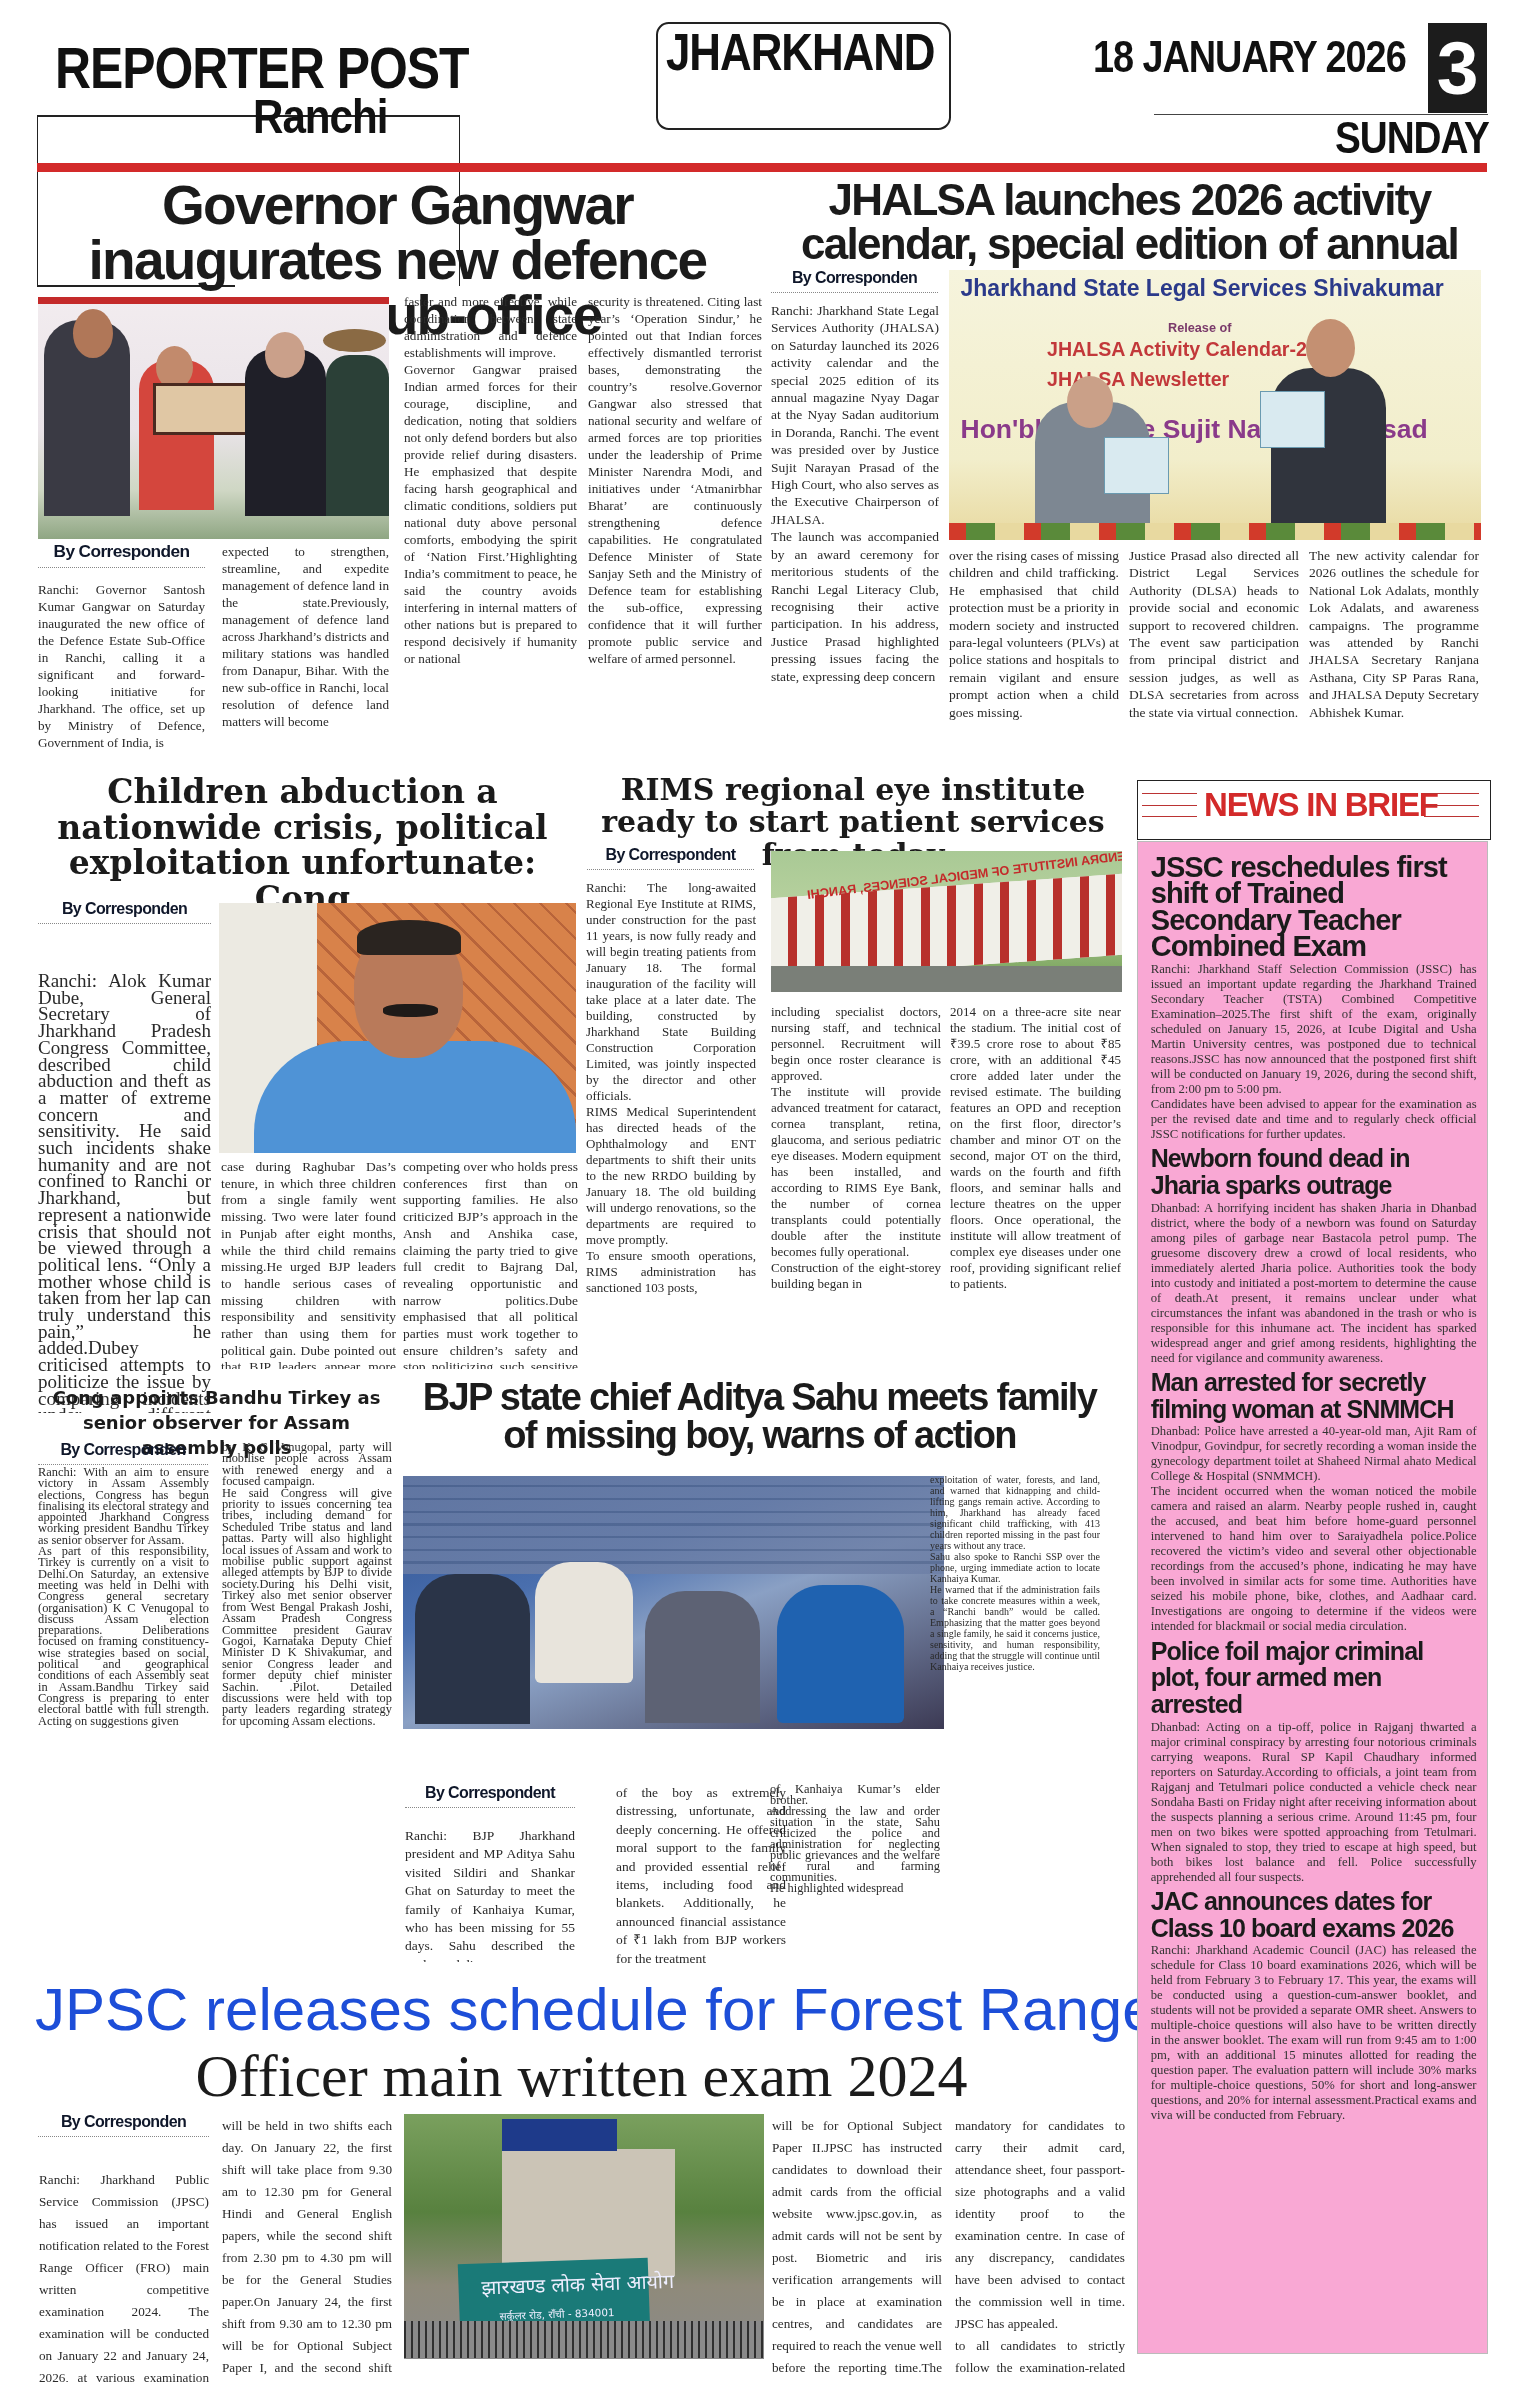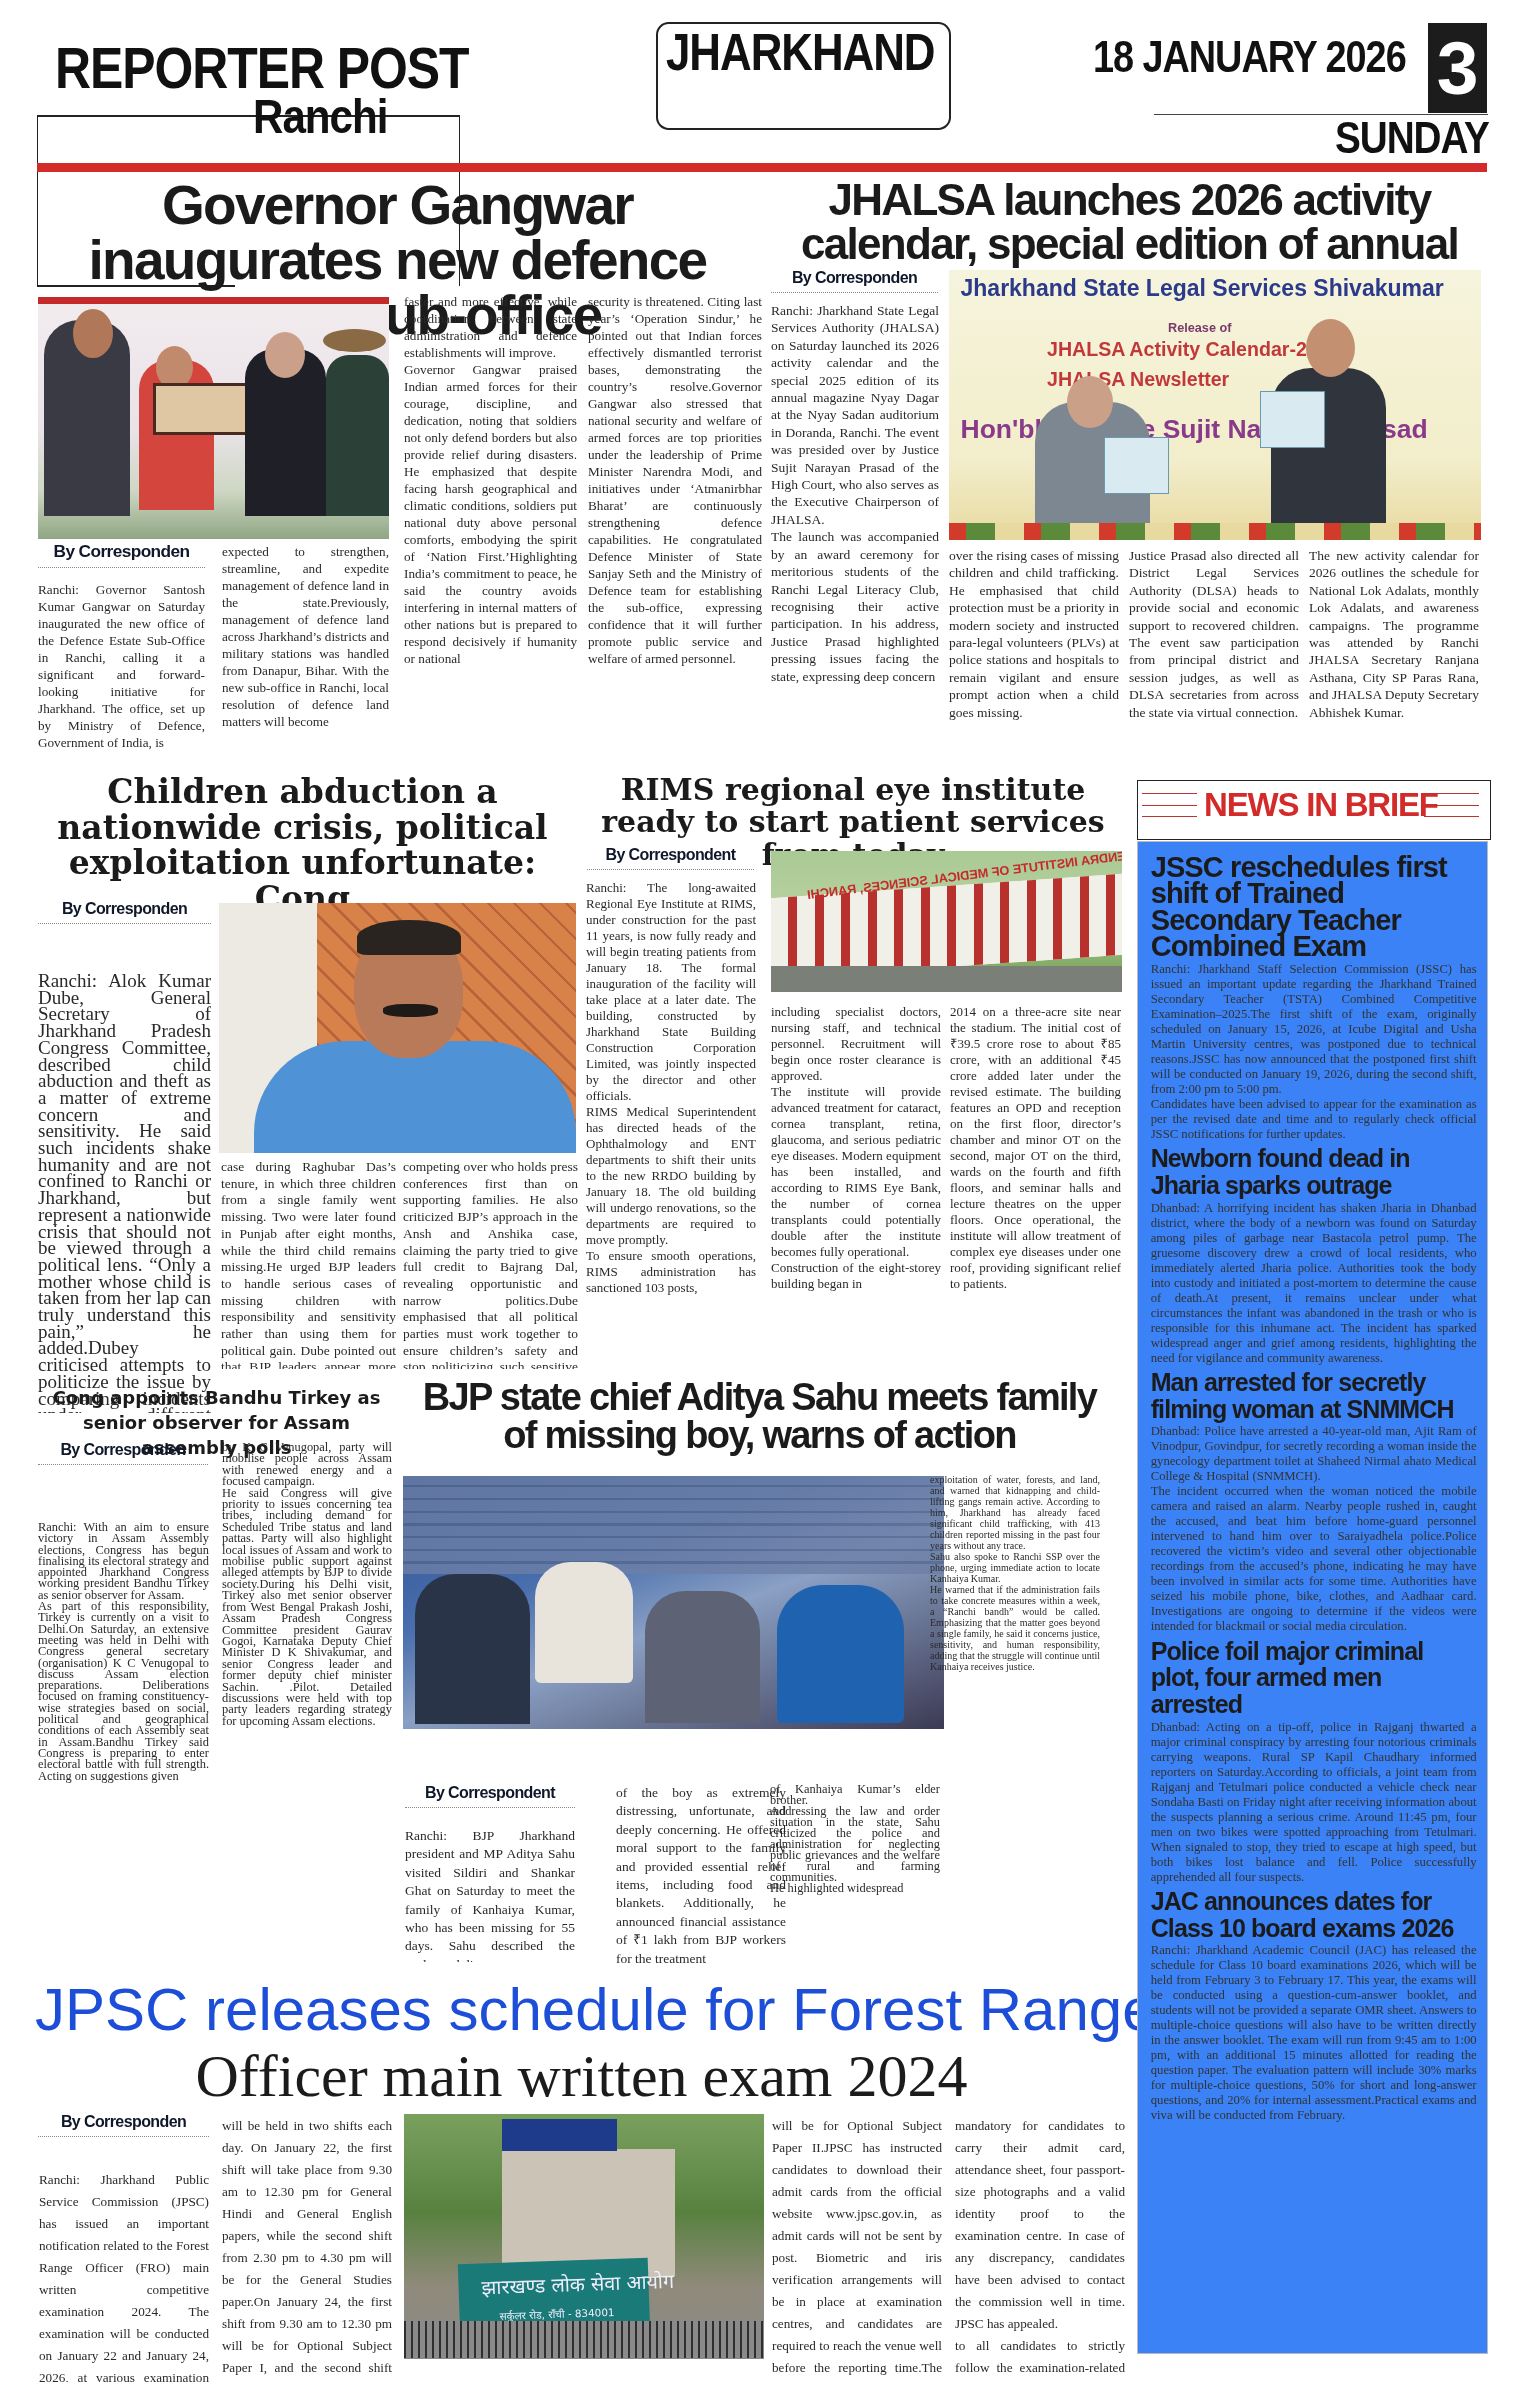--- a/index.html
+++ b/index.html
@@ -130,21 +130,21 @@
 
 <div class="body-col" style="left:771px;top:1004px;width:170px;height:371px;white-space:pre-line;font-family:'Liberation Serif',serif;font-size:13px;line-height:16px;"><p>including specialist doctors, nursing staff, and technical personnel. Recruitment will begin once roster clearance is approved.
 The institute will provide advanced treatment for cataract, cornea transplant, retina, glaucoma, and serious pediatric eye diseases. Modern equipment has been installed, and according to RIMS Eye Bank, the number of cornea transplants could potentially double after the institute becomes fully operational.
 Construction of the eight-storey building began in</p></div>
 <div class="body-col" style="left:950px;top:1004px;width:171px;height:371px;font-family:'Liberation Serif',serif;font-size:13px;line-height:16px;">
     <p>2014 on a three-acre site near the stadium. The initial cost of ₹39.5 crore rose to about ₹85 crore, with an additional ₹45 crore added later under the revised estimate. The building features an OPD and reception on the first floor, director’s chamber and minor OT on the second, major OT on the third, wards on the fourth and fifth floors, and seminar halls and lecture theatres on the upper floors. Once operational, the institute will allow treatment of complex eye diseases under one roof, providing significant relief to patients.</p>
   </div>
 
 <div class="abs" style="left:38px;top:1385px;width:357px;font-family:'DejaVu Sans',sans-serif;font-weight:bold;font-size:18px;line-height:25px;text-align:center;color:#1b1b1b;">Cong appoints Bandhu Tirkey as senior observer for Assam assembly polls</div>
 <div class="byline" style="left:38px;top:1441px;width:170px;font-size:16px;">By Corresponden</div>
-<div class="body-col" style="left:38px;top:1522px;width:171px;height:495px;white-space:pre-line;font-size:12.4px;line-height:11.3px;"><p>Ranchi: With an aim to ensure victory in Assam Assembly elections, Congress has begun finalising its electoral strategy and appointed Jharkhand Congress working president Bandhu Tirkey as senior observer for Assam.
+<div class="body-col" style="left:38px;top:1467px;width:171px;height:495px;white-space:pre-line;font-size:12.4px;line-height:11.3px;"><p>Ranchi: With an aim to ensure victory in Assam Assembly elections, Congress has begun finalising its electoral strategy and appointed Jharkhand Congress working president Bandhu Tirkey as senior observer for Assam.
 As part of this responsibility, Tirkey is currently on a visit to Delhi.On Saturday, an extensive meeting was held in Delhi with Congress general secretary (organisation) K C Venugopal to discuss Assam election preparations. Deliberations focused on framing constituency-wise strategies based on social, political and geographical conditions of each Assembly seat in Assam.Bandhu Tirkey said Congress is preparing to enter electoral battle with full strength. Acting on suggestions given</p></div>
 <div class="body-col" style="left:222px;top:1442px;width:170px;height:521px;white-space:pre-line;font-size:12.4px;line-height:11.4px;"><p>by K C Venugopal, party will mobilise people across Assam with renewed energy and a focused campaign.
 He said Congress will give priority to issues concerning tea tribes, including demand for Scheduled Tribe status and land pattas. Party will also highlight local issues of Assam and work to mobilise public support against alleged attempts by BJP to divide society.During his Delhi visit, Tirkey also met senior observer from West Bengal Prakash Joshi, Assam Pradesh Congress Committee president Gaurav Gogoi, Karnataka Deputy Chief Minister D K Shivakumar, and senior Congress leader and former deputy chief minister Sachin. .Pilot. Detailed discussions were held with top party leaders regarding strategy for upcoming Assam elections.</p></div>
 
 <div class="headline-cond" style="left:403px;top:1378px;width:713px;font-size:38px;line-height:38px;">BJP state chief Aditya Sahu meets family of missing boy, warns of action</div>
 
 <div class="photo" style="left:403px;top:1476px;width:541px;height:253px;background:linear-gradient(160deg,#2c4f8f 0%,#4a6fae 35%,#8aa0c4 55%,#3c3a54 100%);">
   <div class="abs" style="left:0;top:0;width:541px;height:98px;background:repeating-linear-gradient(0deg,#6d7fa6 0 10.4px,#546890 10.4px 12.7px);opacity:0.8;"></div>
   <div class="abs" style="left:132px;top:86px;width:98px;height:121px;background:#e8e4dc;border-radius:35px 35px 5.8px 5.8px;"></div>
   <div class="abs" style="left:374px;top:109px;width:127px;height:138px;background:#1f62b0;border-radius:46px 46px 5.8px 5.8px;"></div>
@@ -192,21 +192,21 @@
   </div>
 <div class="body-col" style="left:955px;top:2115px;width:170px;height:265px;white-space:pre-line;font-family:'Liberation Serif',serif;font-size:13.2px;line-height:22px;"><p>mandatory for candidates to carry their admit card, attendance sheet, four passport-size photographs and a valid identity proof to the examination centre. In case of any discrepancy, candidates have been advised to contact the commission well in time. JPSC has appealed.
  to all candidates to strictly follow the examination-related instructions.</p></div>
 
 <div class="abs" style="left:1137px;top:780px;width:352px;height:58px;border:1.7px solid #222;">
   <div class="abs" style="left:3.5px;top:11.5px;width:55px;height:25px;background:linear-gradient(#b33 0,#b33 1.2px,transparent 1.2px,transparent 11.5px,#b33 11.5px,#b33 12.7px,transparent 12.7px,transparent 23px,#b33 23px,#b33 24px,transparent 24px);"></div>
   <div class="abs" style="left:66px;top:4.6px;font-family:'Liberation Sans',sans-serif;font-weight:bold;font-size:33px;line-height:38px;color:#d32a2a;letter-spacing:-1.2px;white-space:nowrap;">NEWS IN BRIEF</div>
   <div class="abs" style="right:11.5px;top:11.5px;width:55px;height:25px;background:linear-gradient(#b33 0,#b33 1.2px,transparent 1.2px,transparent 11.5px,#b33 11.5px,#b33 12.7px,transparent 12.7px,transparent 23px,#b33 23px,#b33 24px,transparent 24px);"></div>
 </div>
 
-<div class="abs" style="left:1137px;top:841px;width:351px;height:1513px;border:1.2px solid #bbb;background:#3b82f6;padding:8px 10.4px 0 12.7px;box-sizing:border-box;overflow:hidden;">
+<div class="abs" style="left:1137px;top:841px;width:351px;height:1513px;border:1.2px solid #bbb;background:#f9a8d4;padding:8px 10.4px 0 12.7px;box-sizing:border-box;overflow:hidden;">
   <div>
     <div class="brief-head" style="font-size:29px;line-height:26.5px;">JSSC reschedules first shift of Trained Secondary Teacher Combined Exam</div>
     <p class="brief-body" style="white-space:pre-line;">Ranchi: Jharkhand Staff Selection Commission (JSSC) has issued an important update regarding the Jharkhand Trained Secondary Teacher (TSTA) Combined Competitive Examination–2025.The first shift of the exam, originally scheduled on January 15, 2026, at Icube Digital and Usha Martin University centres, was postponed due to technical reasons.JSSC has now announced that the postponed first shift will be conducted on January 19, 2026, during the second shift, from 2:00 pm to 5:00 pm.
 Candidates have been advised to appear for the examination as per the revised date and time and to regularly check official JSSC notifications for further updates.</p>
   </div>
   <div>
     <div class="brief-head">Newborn found dead in Jharia sparks outrage</div>
     <p class="brief-body">Dhanbad: A horrifying incident has shaken Jharia in Dhanbad district, where the body of a newborn was found on Saturday among piles of garbage near Bastacola petrol pump. The gruesome discovery drew a crowd of local residents, who immediately alerted Jharia police. Authorities took the body into custody and initiated a post-mortem to determine the cause of death.At present, it remains unclear under what circumstances the infant was abandoned in the trash or who is responsible for this inhumane act. The incident has sparked widespread anger and grief among residents, highlighting the need for vigilance and community awareness.</p>
   </div>
   <div>

